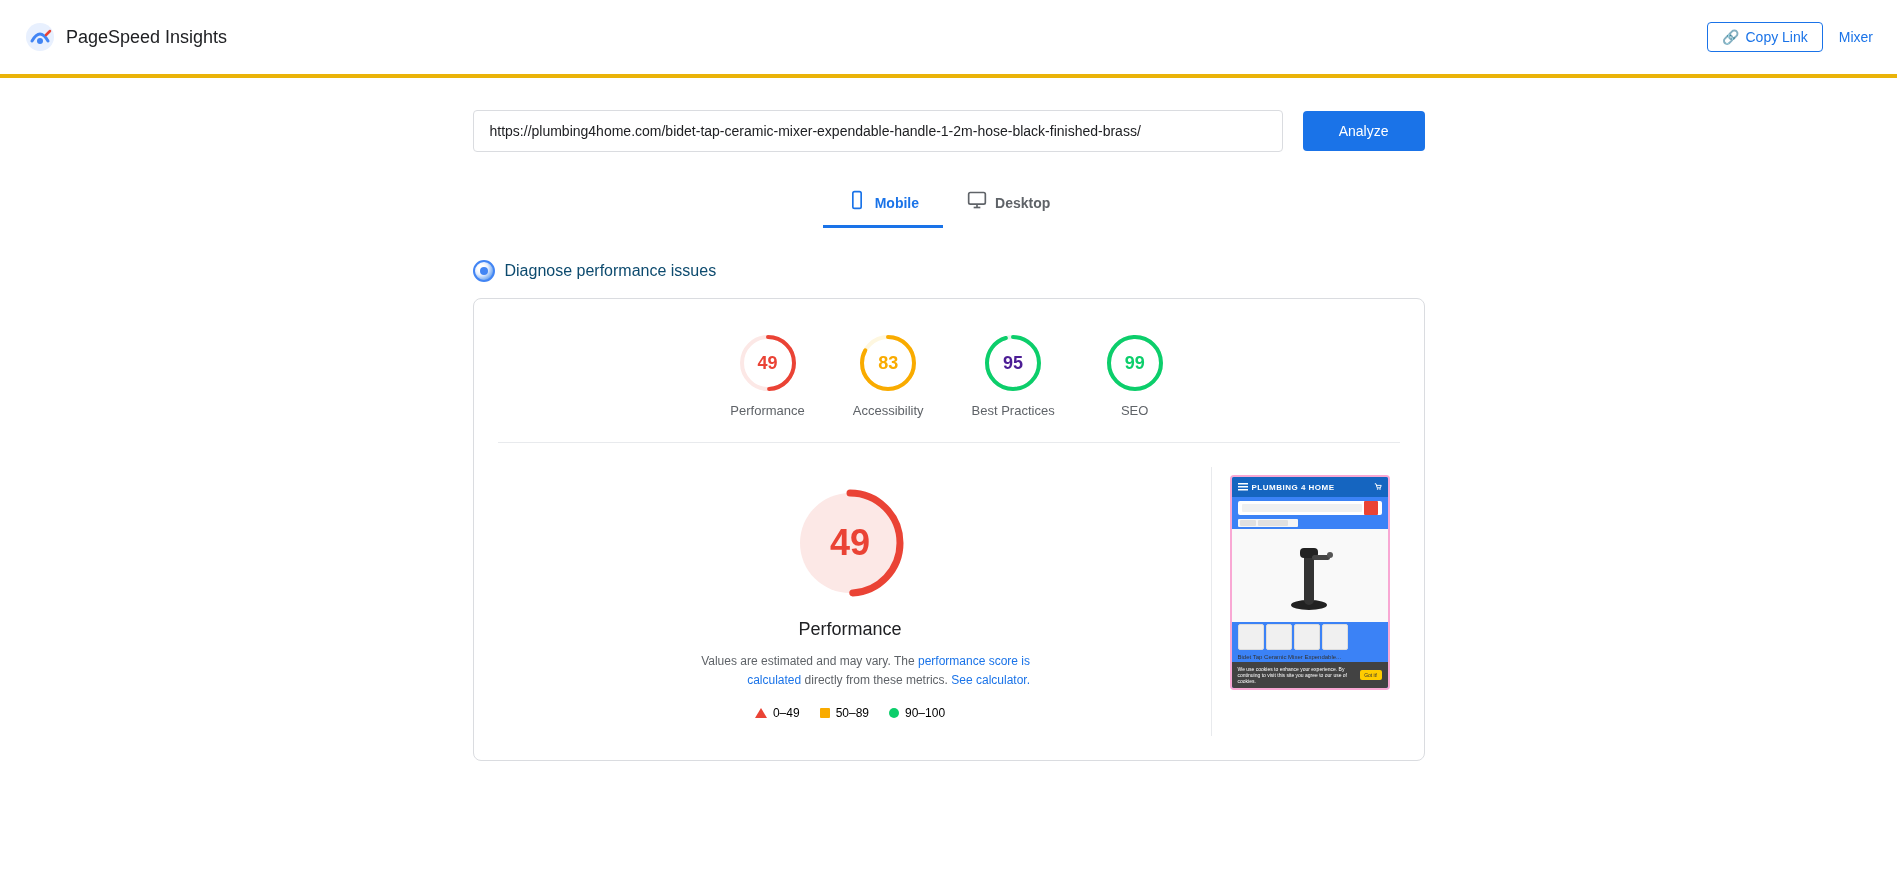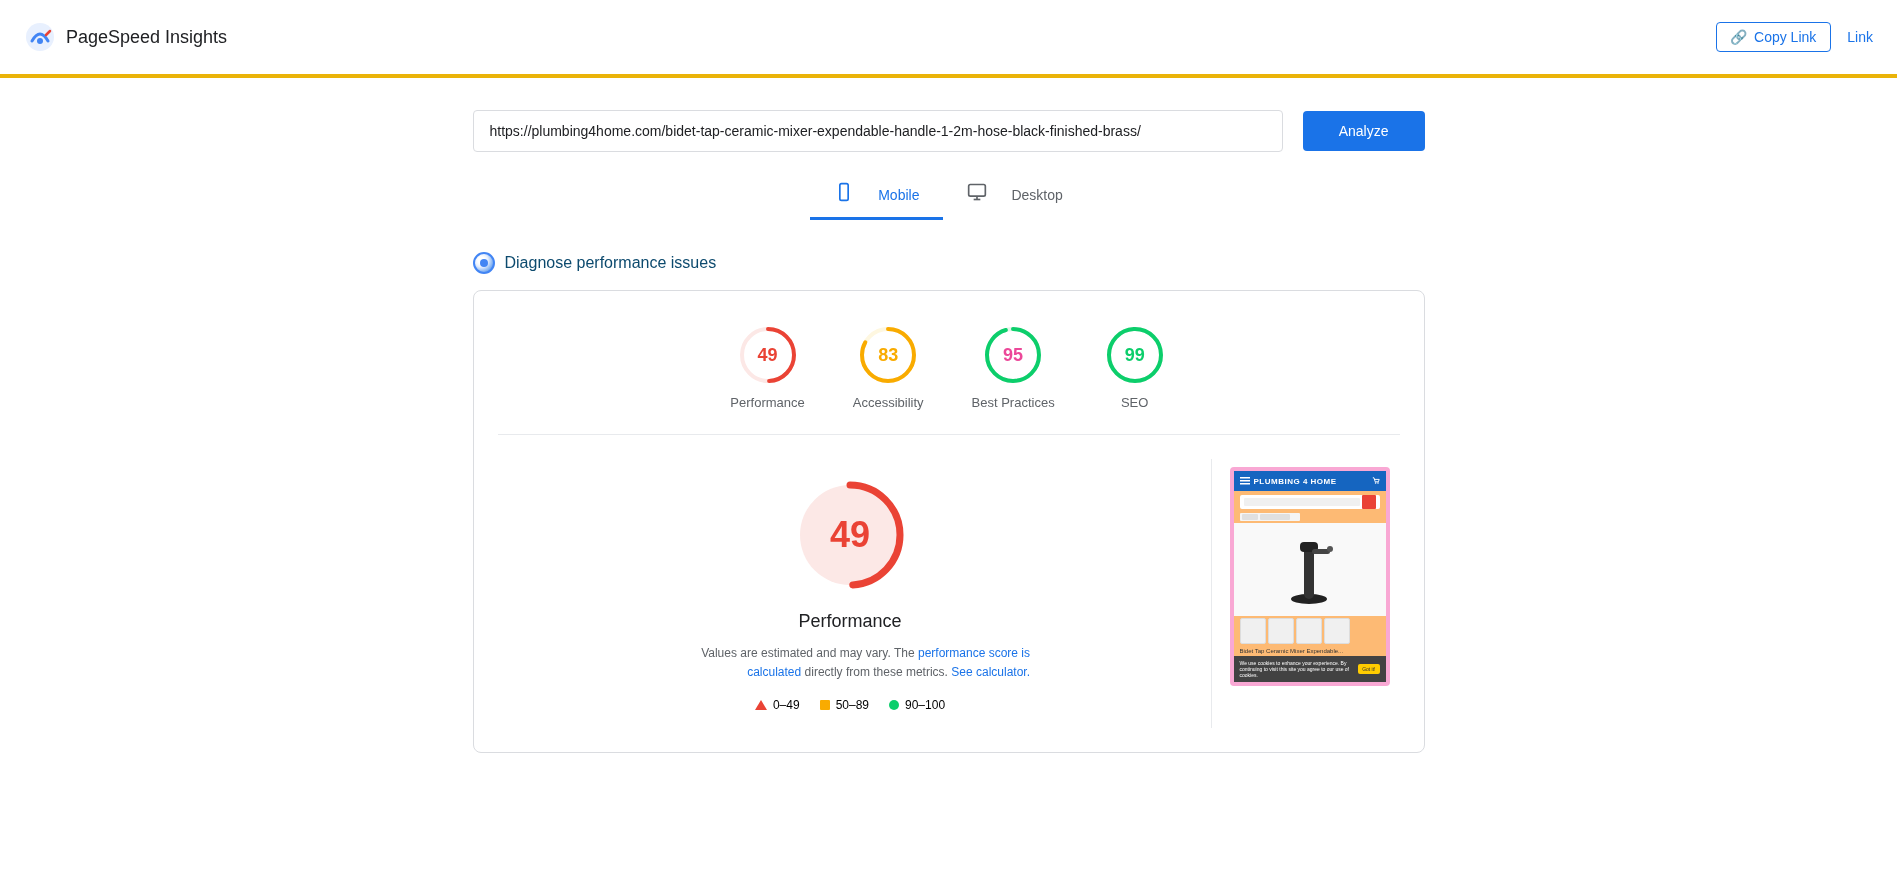--- a/index.html
+++ b/index.html
@@ -60,21 +60,21 @@
       max-width: 1000px;
       margin: 0 auto;
       padding: 32px 24px;
     }
 
     
     .url-bar-wrapper {
       display: flex;
       align-items: center;
       gap: 20px;
-      margin-bottom: 20px;
+      margin-bottom: 28px;
     }
     .url-input {
       flex: 1;
       border: 1px solid #dadce0;
       border-radius: 4px;
       padding: 12px 16px;
       font-size: 14px;
       color: #202124;
       outline: none;
     }
@@ -93,24 +93,24 @@
     
     .tabs {
       display: flex;
       justify-content: center;
       gap: 0;
       margin-bottom: 32px;
     }
     .tab {
       display: flex;
       align-items: center;
-      gap: 24px;
+      gap: 8px;
       padding: 10px 24px;
       font-size: 14px;
-      font-weight: 400;
+      font-weight: 700;
       cursor: pointer;
       border-bottom: 3px solid transparent;
       color: #5f6368;
     }
     .tab.active {
       color: #1a73e8;
       border-bottom: 3px solid #1a73e8;
     }
     .tab-icon {
       font-size: 18px;
@@ -291,24 +291,24 @@
     
     .detail-right {
       width: 180px;
       display: flex;
       align-items: flex-start;
       justify-content: center;
       padding: 8px;
     }
     .site-preview {
       width: 160px;
-      border: 4px solid #f9a8d4;
+      border: 2px solid #f9a8d4;
       border-radius: 4px;
       overflow: hidden;
-      background: #fdba74;
+      background: #3b82f6;
     }
     .preview-topbar {
       background: #1565c0;
       height: 20px;
       display: flex;
       align-items: center;
       padding: 0 6px;
       gap: 4px;
     }
     .preview-topbar-logo {
@@ -398,21 +398,21 @@
       <circle cx="16" cy="20" r="3" fill="#4285f4"></circle>
       <path d="M22 14 L26 10" stroke="#ea4335" stroke-width="2.5" stroke-linecap="round"></path>
     </svg>
     <span class="app-title">PageSpeed Insights</span>
   </div>
   <div class="header-right">
     <button class="copy-link-btn">
       <span>🔗</span>
       <span>Copy Link</span>
     </button>
-    <a href="#" class="docs-link">Link</a>
+    <a href="#" class="docs-link">Mixer</a>
   </div>
 </header>
 
 <main class="main">
 
   <div class="url-bar-wrapper">
     <input type="text" class="url-input" value="https://plumbing4home.com/bidet-tap-ceramic-mixer-expendable-handle-1-2m-hose-black-finished-brass/" style="">
     <button class="analyze-btn">Analyze</button>
   </div>
 
@@ -472,21 +472,21 @@
         </div>
         <span class="score-label">Accessibility</span>
       </div>
 
       <div class="score-item">
         <div class="score-circle">
           <svg viewBox="0 0 64 64">
             <circle class="circle-bg" cx="32" cy="32" r="26" stroke="#e6f4ea" stroke-dasharray="163" stroke-dashoffset="0"></circle>
             <circle class="circle-fill" cx="32" cy="32" r="26" stroke="#0cce6b" stroke-dasharray="163" stroke-dashoffset="8"></circle>
           </svg>
-          <span class="score-number" style="color:#ec4899">95</span>
+          <span class="score-number" style="color:#4c1d95">95</span>
         </div>
         <span class="score-label">Best Practices</span>
       </div>
 
       <div class="score-item">
         <div class="score-circle">
           <svg viewBox="0 0 64 64">
             <circle class="circle-bg" cx="32" cy="32" r="26" stroke="#e6f4ea" stroke-dasharray="163" stroke-dashoffset="0"></circle>
             <circle class="circle-fill" cx="32" cy="32" r="26" stroke="#0cce6b" stroke-dasharray="163" stroke-dashoffset="2"></circle>
           </svg>

